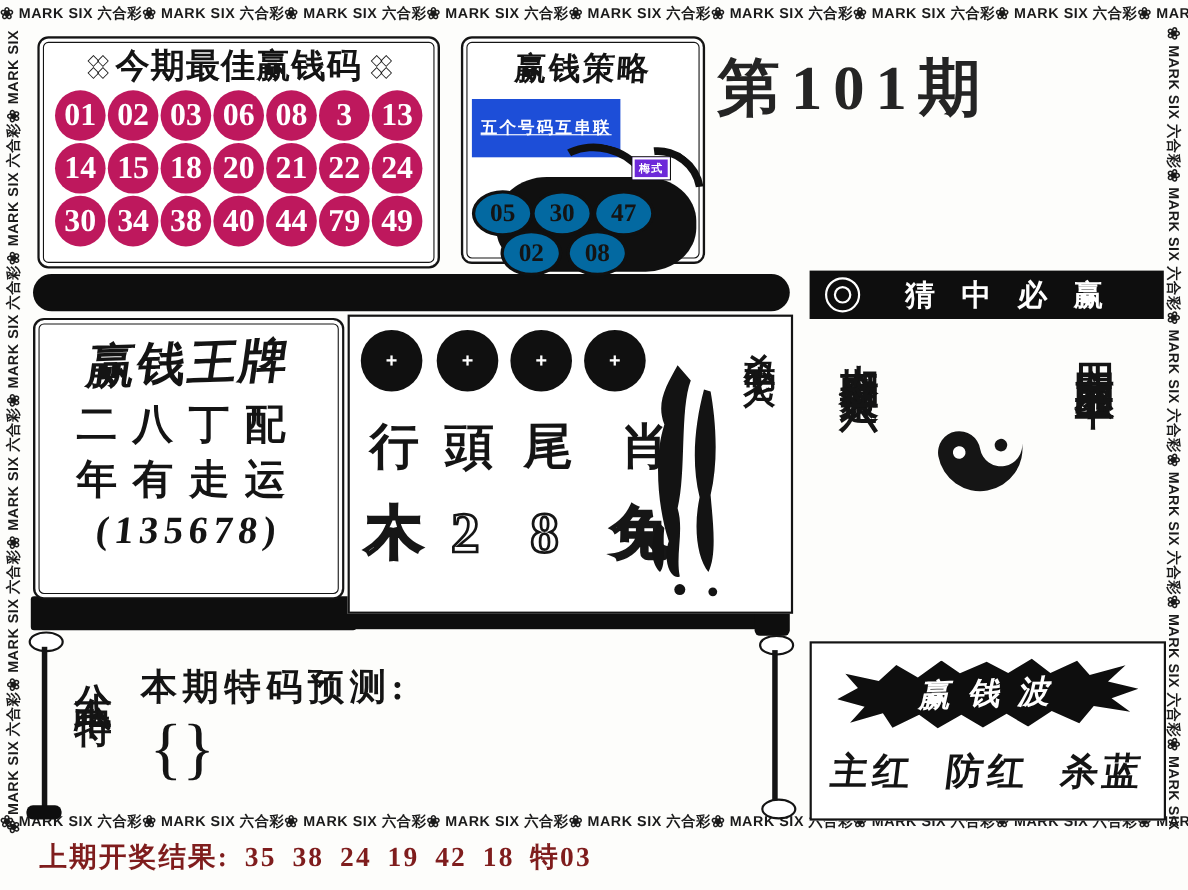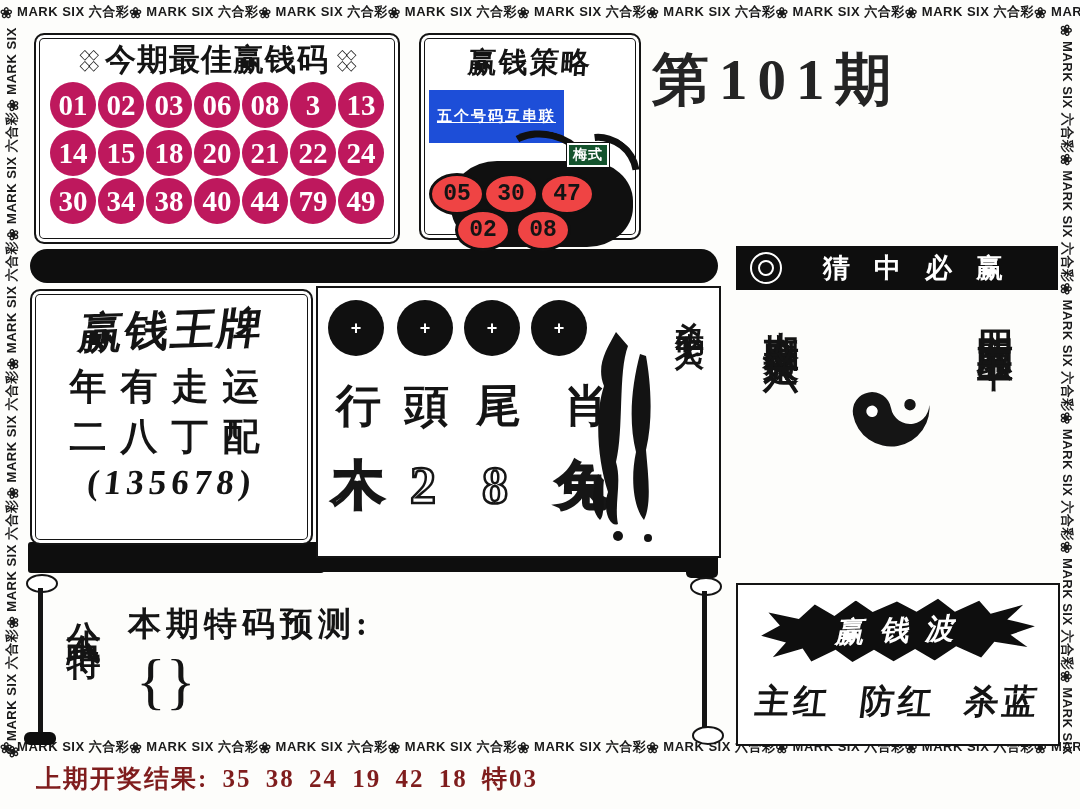--- a/index.html
+++ b/index.html
@@ -40,26 +40,26 @@
                   font-size:29px;letter-spacing:2px;margin-top:8px;transform:skewX(-4deg);}
   .strategy-banner{display:inline-block;background:#1d4ed8;color:#fff;font-size:15px;
                    font-weight:bold;padding:17px 8px;margin:7px 0 0 8px;letter-spacing:2px;text-decoration:underline;}
   .blob-area{position:relative;height:108px;margin-top:2px;}
   .blob-main{position:absolute;right:6px;top:16px;width:182px;height:86px;background:#101010;
              border-radius:46px/40px;}
   .blob-arc{position:absolute;border:7px solid transparent;border-top-color:#101010;
             border-radius:50%;}
   .arc1{width:84px;height:66px;top:-14px;right:46px;transform:rotate(14deg);}
   .arc2{width:66px;height:60px;top:-10px;right:-2px;transform:rotate(38deg);}
-  .style-label{position:absolute;top:-2px;right:30px;background:#14532d;color:#fff;font-size:14px;
+  .style-label{position:absolute;top:-2px;right:30px;background:#6d28d9;color:#fff;font-size:10px;
                font-weight:bold;padding:1px 4px;border:2px solid #fff;box-shadow:0 0 0 1px #101010;
                letter-spacing:1px;z-index:3;}
-  .oval{position:absolute;width:50px;height:36px;background:#ef4444;border:3px solid #101010;
+  .oval{position:absolute;width:50px;height:36px;background:#0369a1;border:3px solid #101010;
         border-radius:50%;display:flex;align-items:center;justify-content:center;z-index:2;
-        font-family:Liberation Mono, monospace;font-weight:700;font-size:23px;}
+        font-family:Liberation Serif, serif;font-weight:700;font-size:23px;}
   .ov1{left:8px;top:28px;} .ov2{left:62px;top:28px;} .ov3{left:118px;top:28px;text-align:center;}
   .ov4{left:34px;top:64px;} .ov5{left:94px;top:64px;}
 
   
   #issue-title{left:652px;top:42px;font-family:"Liberation Serif",serif;font-weight:700;
                font-size:57px;letter-spacing:10px;color:#242424;}
 
   
   #bar1{left:30px;top:249px;width:688px;height:34px;background:#0e0e0e;border-radius:17px;}
   #bar2a{left:28px;top:542px;width:296px;height:31px;background:#0e0e0e;border-radius:3px;}
@@ -346,22 +346,22 @@
   <svg width="82" height="96" viewBox="0 0 100 100" style="transform:rotate(80deg);">
     <path d="M50,3 a47,47 0 0 1 0,94 a23.5,23.5 0 0 1 0,-47 a23.5,23.5 0 0 0 0,-47 z" fill="#151515"></path>
     <circle cx="50" cy="26.5" r="7" fill="#151515"></circle>
     <circle cx="50" cy="73.5" r="7" fill="#ffffff"></circle>
   </svg>
 </div>
 <div class="abs vtext" id="fortune-right">四六開二取五中</div>
 
 <div class="abs dbl" id="trump-box">
   <div class="trump-title">赢钱王牌</div>
+  <div class="trump-line">二八丁配</div>
   <div class="trump-line">年有走运</div>
-  <div class="trump-line">二八丁配</div>
   <div class="trump-nums">(135678)</div>
 </div>
 
 <div id="center-box">
   <div class="dot-circle dc1">+</div>
   <div class="dot-circle dc2">+</div>
   <div class="dot-circle dc3">+</div>
   <div class="dot-circle dc4">+</div>
   <span class="tbl-header th1">行</span>
   <span class="tbl-header th2">頭</span>

